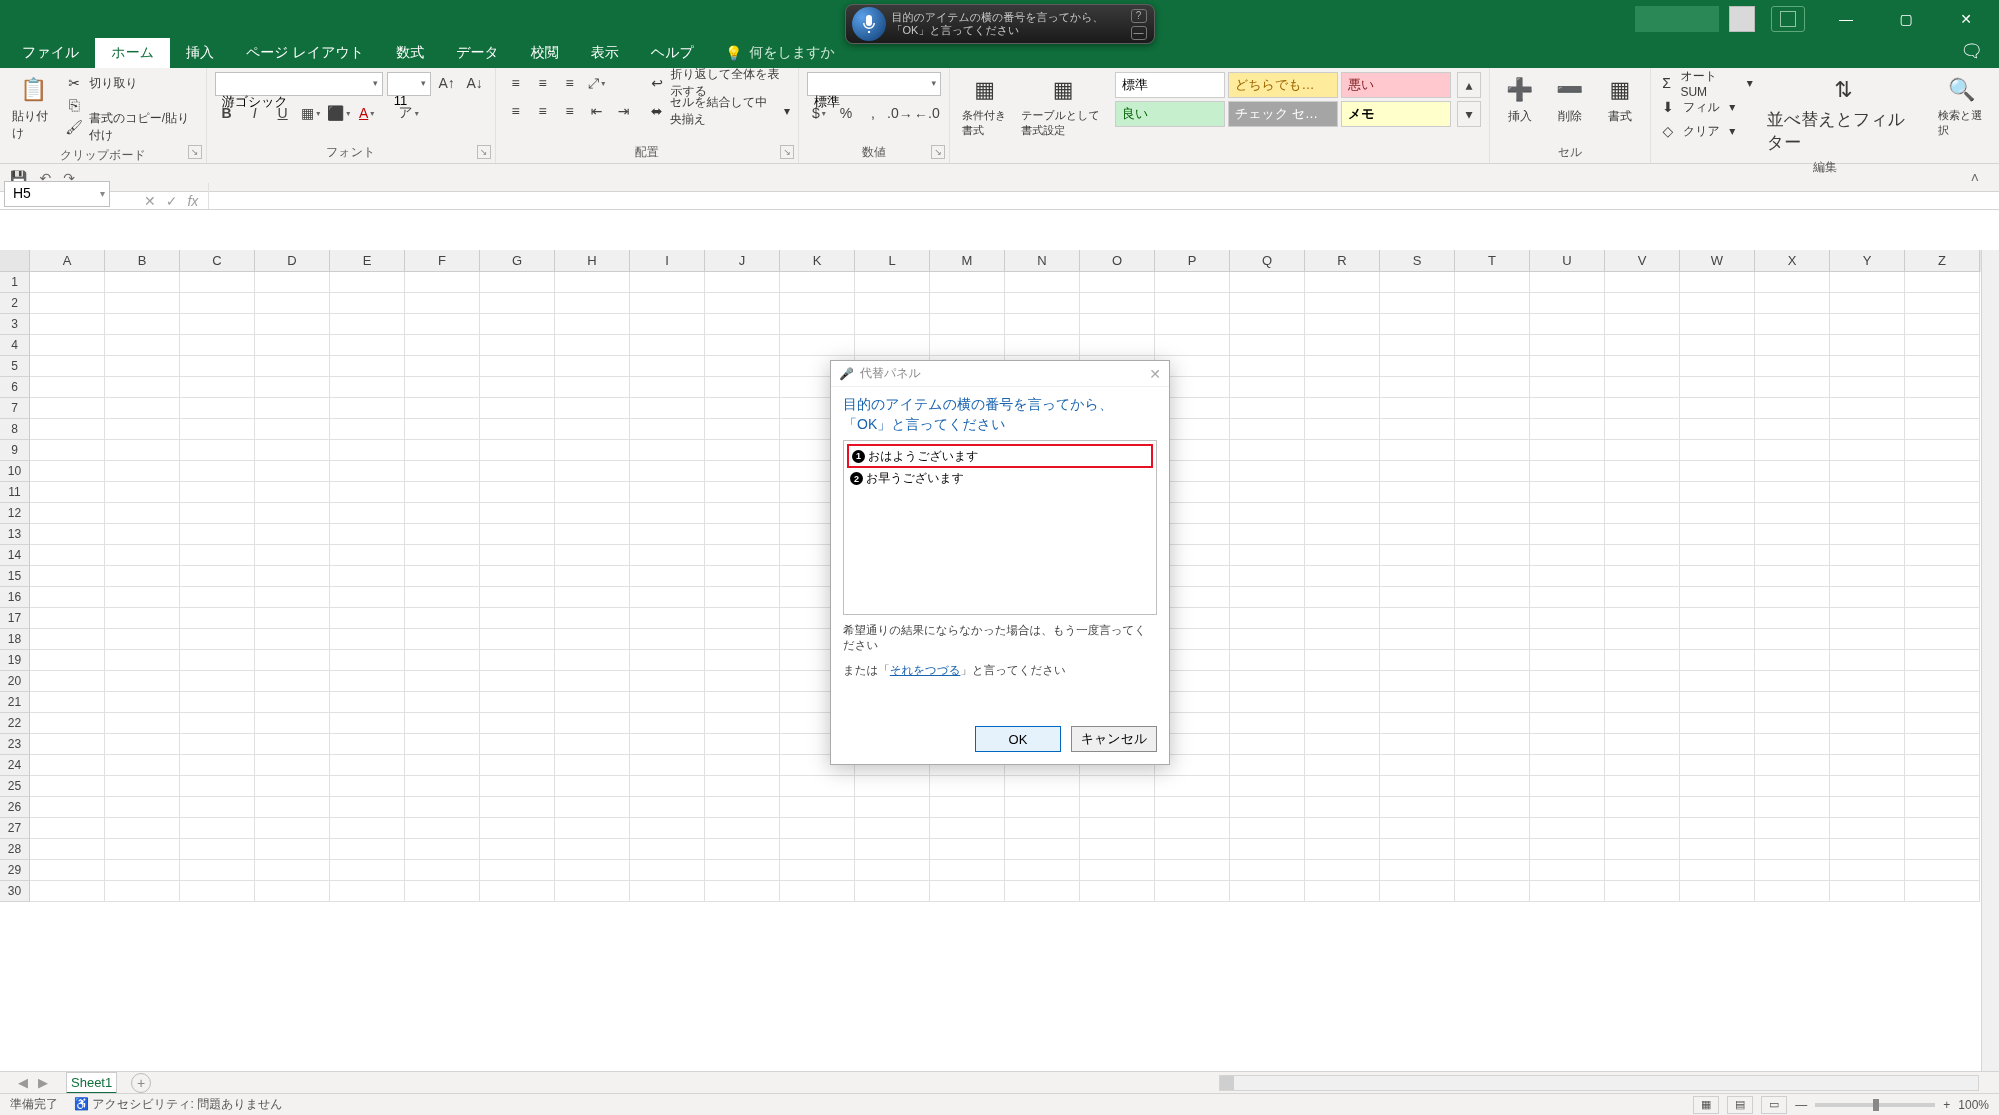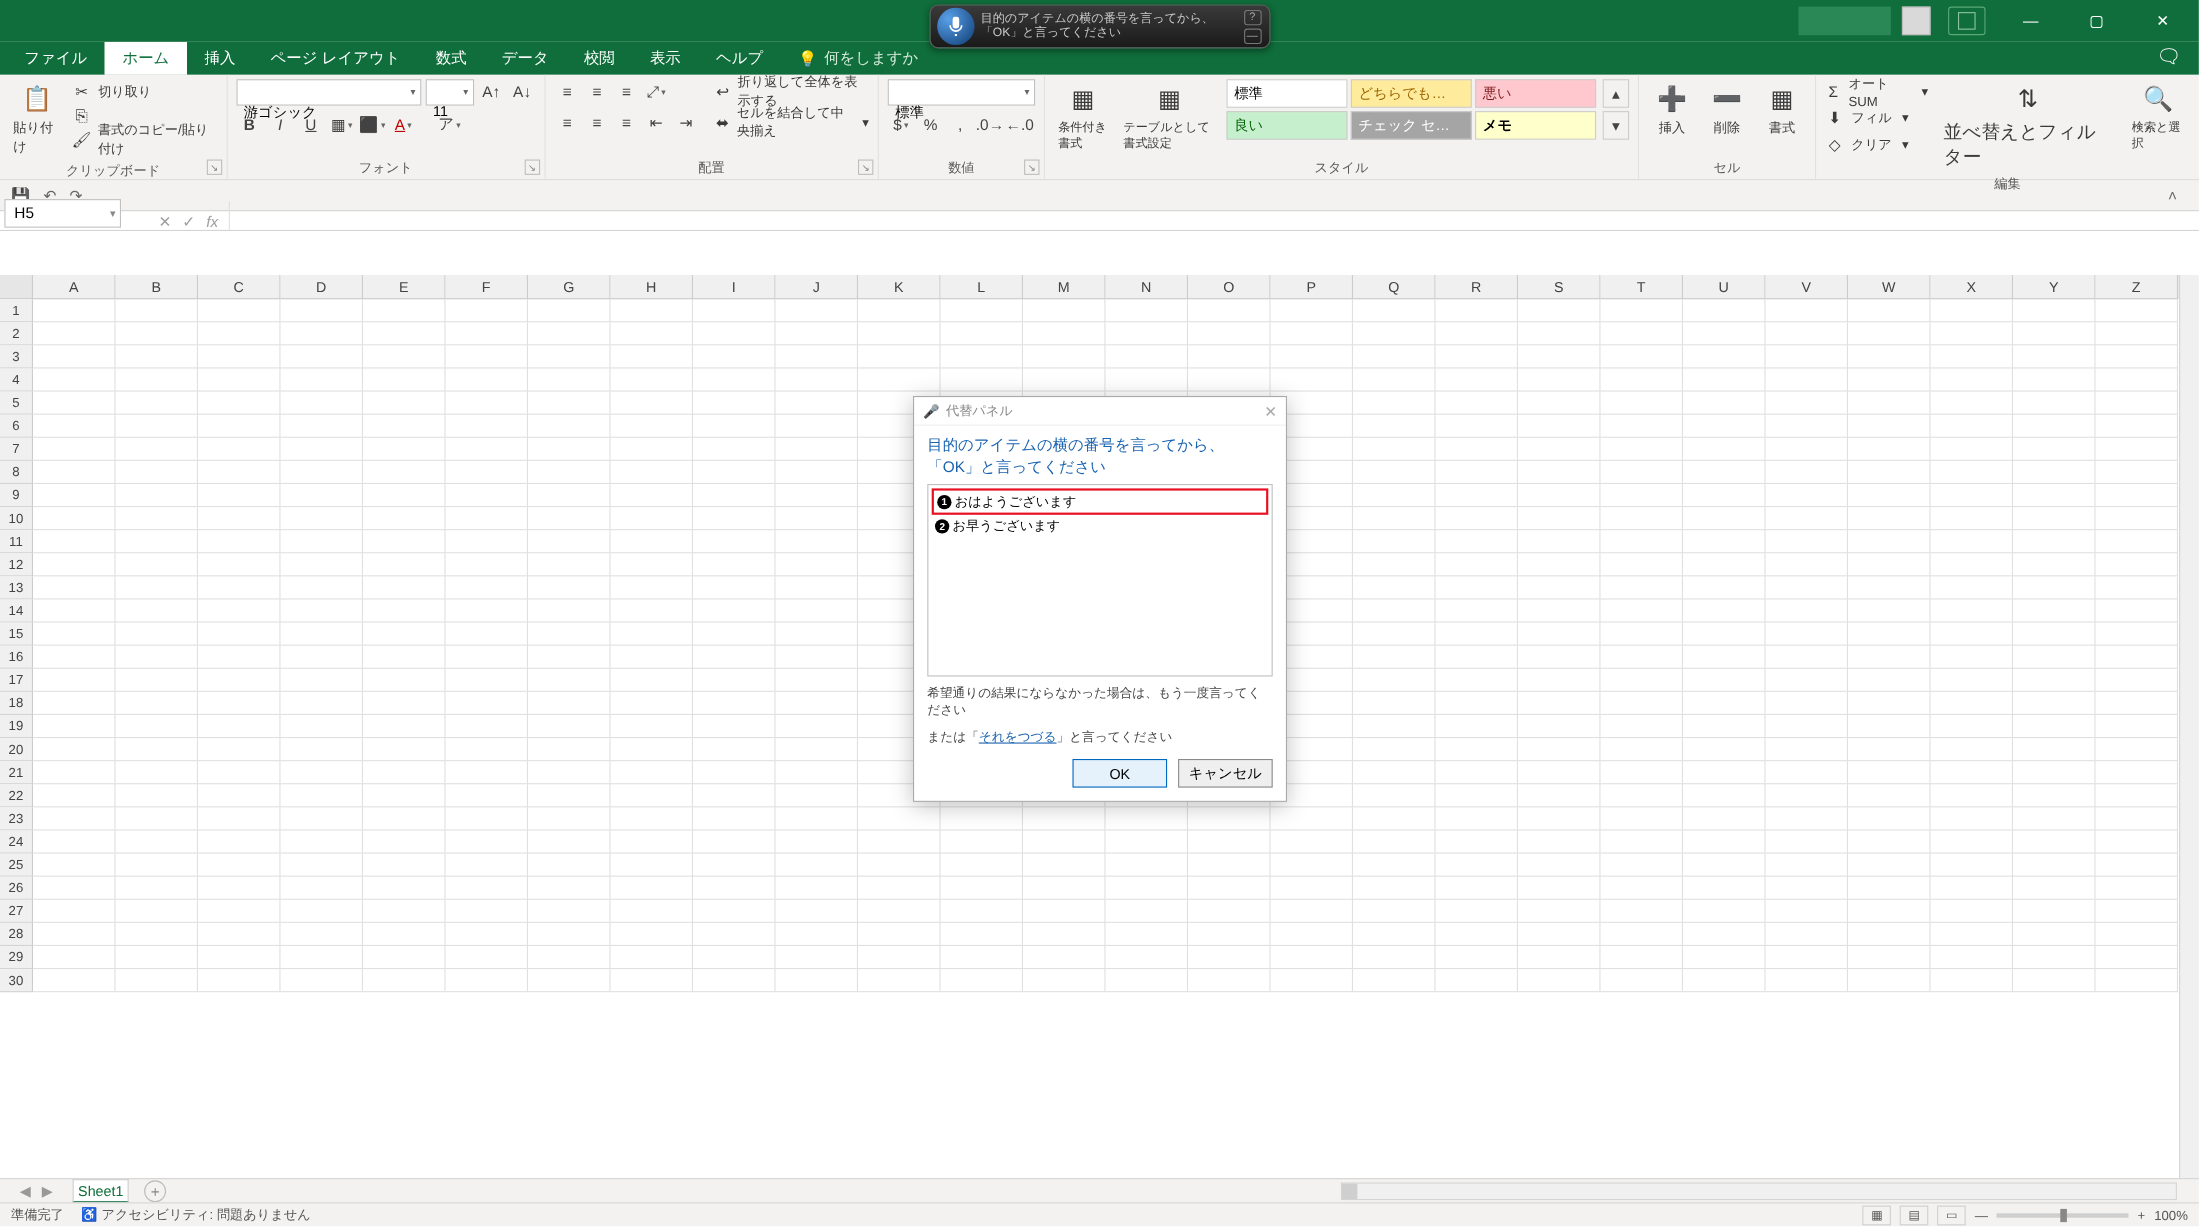--- a/index.html
+++ b/index.html
@@ -95,21 +95,21 @@
 .dialog .dtitle{height:26px; display:flex; align-items:center; padding:0 8px; font-size:12px; color:#888; gap:6px; border-bottom:1px solid #eee;}
 .dialog .dclose{margin-left:auto; color:#aaa; font-size:14px;}
 .dialog .dinst{padding:8px 12px 6px 12px; color:#1a63b0; font-size:14px; line-height:1.4;}
 .dialog .dlist{margin:0 12px; border:1px solid #bfbfbf; height:175px; padding:3px;}
 .dialog .ditem{font-size:12px; padding:2px 3px; display:flex; align-items:center; gap:3px;}
 .dialog .ditem .num{display:inline-flex; width:13px;height:13px; border-radius:50%; background:#000; color:#fff; font-size:9px; align-items:center; justify-content:center; font-weight:bold;}
 .dialog .ditem.sel{border:2px solid #e81123; background:#fff;}
 .dialog .dnote{font-size:11.5px; color:#444; padding:8px 12px 2px 12px;}
 .dialog .dnote a{color:#1a63b0; text-decoration:underline;}
 .dialog .dbtns{display:flex; justify-content:flex-end; gap:10px; padding:10px 12px 12px 12px;}
-.dialog .dbtn{width:86px; height:26px; border:1px solid #8a8a8a; background:#efefef; font-size:13px; display:flex;align-items:center;justify-content:center;}
+.dialog .dbtn{width:86px; height:26px; border:1px solid #8a8a8a; background:#efefef; font-size:13px; display:flex;align-items:center;justify-content:center;margin-top:36px;}
 .dialog .dbtn.primary{border:1.5px solid #0067c0; background:#e5f1fb;}
 
 </style>
 </head>
 <body>
 
 <div class="titlebar">
   <div class="userarea">
     <div class="username">&nbsp;</div>
     <div class="usericon"></div>
@@ -273,21 +273,20 @@
           <div class="stylebox sb-good">良い</div>
           <div class="stylebox sb-check">チェック セ…</div>
           <div class="stylebox sb-memo">メモ</div>
         </div>
       </div>
       <div style="display:flex;flex-direction:column;gap:3px;">
         <div class="iconbtn" style="border:1px solid #ccc;height:26px;">▴</div>
         <div class="iconbtn" style="border:1px solid #ccc;height:26px;">▾</div>
       </div>
     </div>
-    <div class="label">スタイル</div>
   </div>
 
   <div class="group">
     <div class="body">
       <div class="bigbtn">
           <div class="ico">➕</div>
           <span>挿入</span>
         </div>
       <div class="bigbtn">
           <div class="ico">➖</div>

